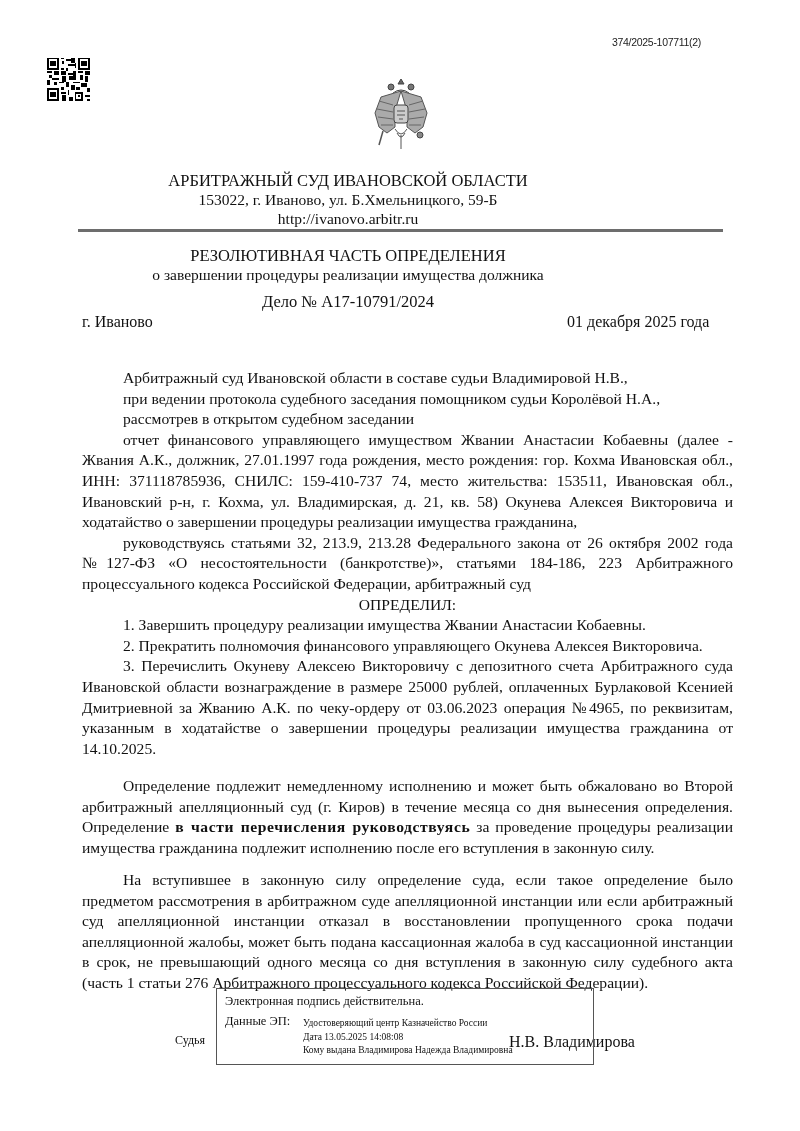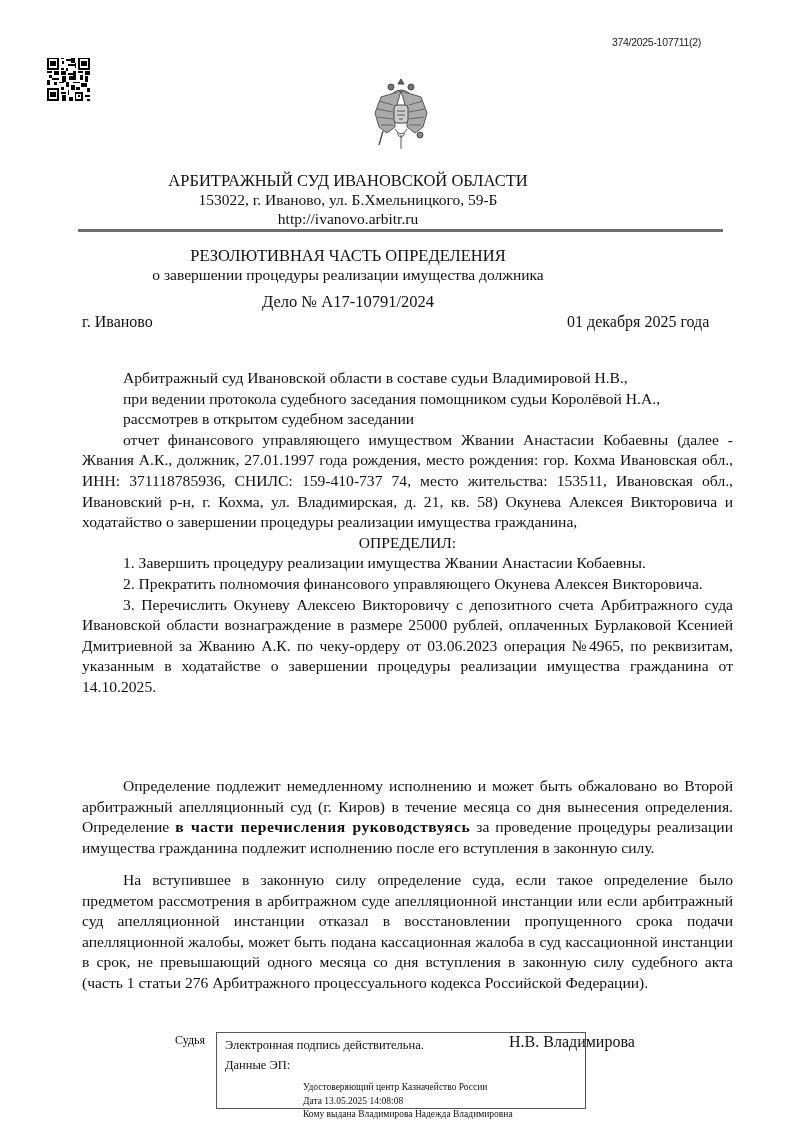--- a/index.html
+++ b/index.html
@@ -35,27 +35,28 @@
   .body-text p.center { text-align: center; text-indent: 0; }
   .body-text p.lead { text-align: left; }
   .b1 { top: 368px; }
   .b2 { top: 776px; }
   .b3 { top: 870px; }
   .bold { font-weight: bold; letter-spacing: 0.6px; }
 
   .judge-label { left: 175px; top: 1033px; font-size: 12px; }
   .judge-name { left: 509px; top: 1033px; font-size: 16px; }
   .sig-box {
-    left: 216px; top: 1032px; width: 368px; height: 75px;
+    left: 216px; top: 988px; width: 368px; height: 75px;
     border: 1.2px solid #555; background: rgba(255,255,255,0.0);
     font-family: "Liberation Serif", "DejaVu Serif", serif;
+    padding-left: 8px;
   }
   .sig-valid { position: absolute; left: 8px; top: 5px; font-size: 12.5px; }
   .sig-label { position: absolute; left: 8px; top: 25px; font-size: 12.5px; }
-  .sig-lines { position: absolute; left: 86px; top: 28px; font-size: 9.5px; line-height: 13.5px; margin-top: 20px; }
+  .sig-lines { position: absolute; left: 86px; top: 28px; font-size: 9.5px; line-height: 13.5px; }
 </style>
 </head>
 <body>
 
 <div class="abs doc-id">374/2025-107711(2)</div>
 
 <svg class="abs qr" viewBox="0 0 25 25" shape-rendering="crispEdges">
   <rect x="0" y="0" width="25" height="25" fill="#fff"></rect>
   <g fill="#000">
     <rect x="0" y="0" width="7" height="7"></rect>
@@ -137,20 +138,21 @@
 <div class="abs court-head subtitle">о завершении процедуры реализации имущества должника</div>
 <div class="abs court-head case-no">Дело № А17-10791/2024</div>
 <div class="abs place">г. Иваново</div>
 <div class="abs date">01 декабря 2025 года</div>
 
 <div class="abs body-text b1">
   <p class="lead">Арбитражный суд Ивановской области в составе судьи Владимировой Н.В.,</p>
   <p class="lead">при ведении протокола судебного заседания помощником судьи Королёвой Н.А.,</p>
   <p class="lead">рассмотрев в открытом судебном заседании</p>
   <p>отчет финансового управляющего имуществом Жвании Анастасии Кобаевны (далее - Жвания А.К., должник, 27.01.1997 года рождения, место рождения: гор. Кохма Ивановская обл., ИНН: 371118785936, СНИЛС: 159-410-737 74, место жительства: 153511, Ивановская обл., Ивановский р-н, г. Кохма, ул. Владимирская, д. 21, кв. 58) Окунева Алексея Викторовича и ходатайство о завершении процедуры реализации имущества гражданина,</p>
+  <p>руководствуясь статьями 32, 213.9, 213.28 Федерального закона от 26 октября 2002 года №127-ФЗ «О несостоятельности (банкротстве)», статьями  184-186, 223 Арбитражного процессуального кодекса  Российской Федерации, арбитражный суд</p>
   <p class="center">ОПРЕДЕЛИЛ:</p>
   <p>1. Завершить процедуру реализации имущества Жвании Анастасии Кобаевны.</p>
   <p>2.  Прекратить полномочия финансового управляющего Окунева Алексея Викторовича.</p>
   <p>3. Перечислить Окуневу Алексею Викторовичу с депозитного счета Арбитражного суда Ивановской области вознаграждение  в размере  25000 рублей, оплаченных Бурлаковой Ксенией Дмитриевной за Жванию А.К. по чеку-ордеру от 03.06.2023 операция №4965, по реквизитам, указанным в ходатайстве о завершении процедуры реализации имущества гражданина от 14.10.2025.</p>
 </div>
 
 <div class="abs body-text b2">
   <p><span>Определение подлежит немедленному исполнению и может быть обжаловано во Второй арбитражный апелляционный суд (г. Киров) в течение месяца со дня вынесения определения. Определение </span><span class="bold">в части перечисления руководствуясь</span><span> за проведение процедуры реализации имущества гражданина подлежит исполнению после его вступления в  законную силу.</span></p>
 </div>
 <div class="abs body-text b3">

